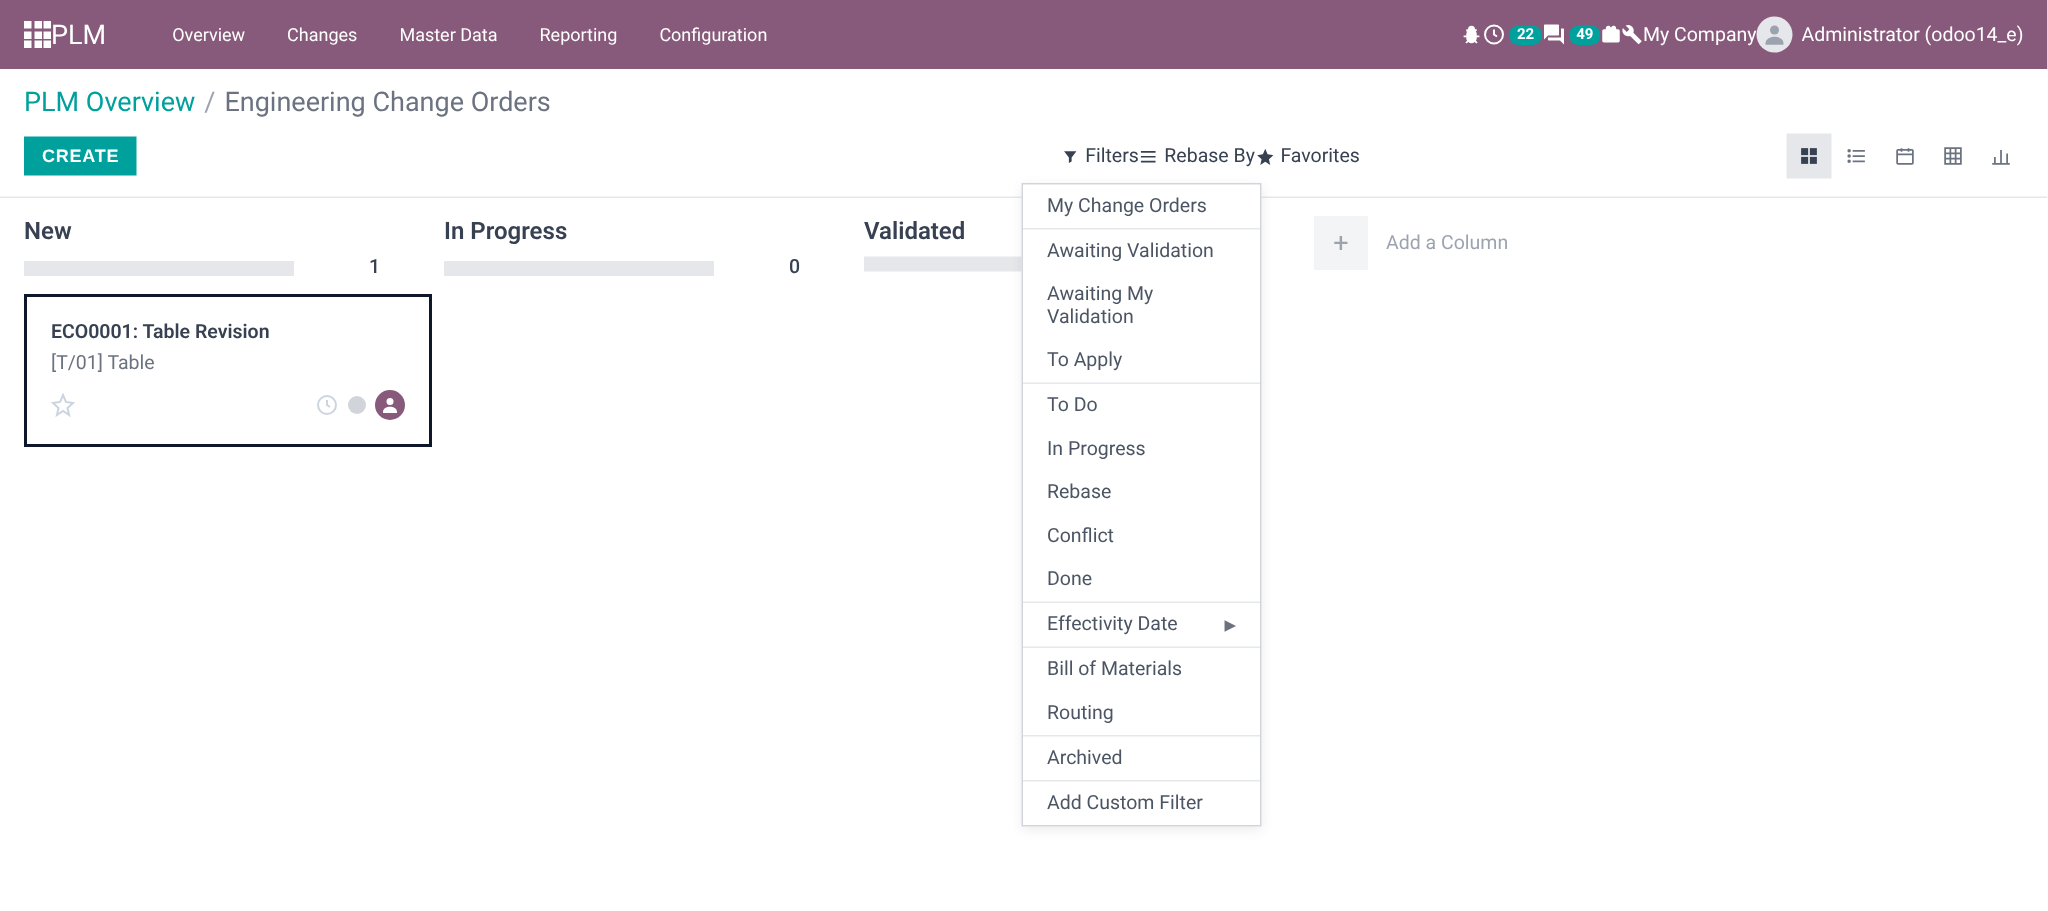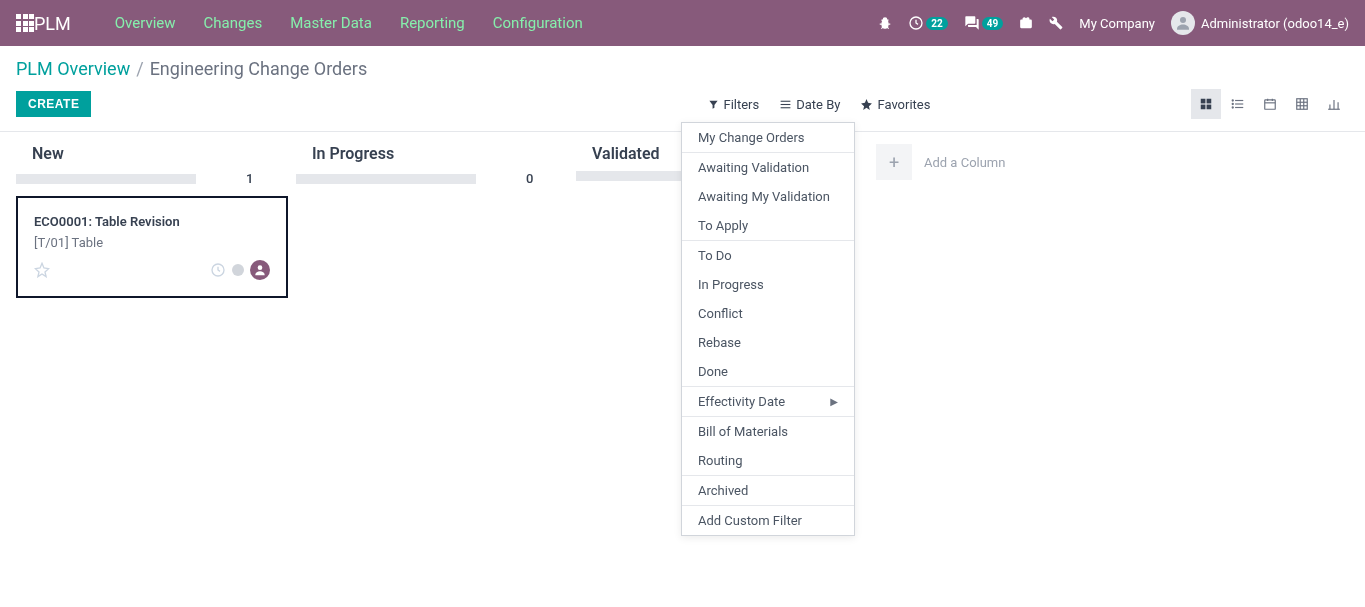--- a/index.html
+++ b/index.html
@@ -4,67 +4,67 @@
 <style>
 * { box-sizing: border-box; margin: 0; padding: 0; }
 body { font-family: -apple-system, BlinkMacSystemFont, "Segoe UI", Roboto, sans-serif; font-size: 13px; color: #374151; background: #fff; }
 
 
 .topnav { background: #875a7b; height: 46px; display: flex; align-items: center; padding: 0 16px; color: #fff; }
 .apps-icon { width: 18px; height: 18px; display: grid; grid-template-columns: repeat(3,5px); grid-template-rows: repeat(3,5px); gap: 1.5px; cursor: pointer; }
 .apps-icon span { background: #fff; }
 .brand { font-size: 18px; font-weight: 400; margin-right: 32px; }
 .nav-items { display: flex; gap: 4px; }
-.nav-item { padding: 8px 12px; color: #86efac; cursor: pointer; font-size: 15px; }
-.nav-right { margin-left: auto; display: flex; align-items: center; gap: 16px; }
+.nav-item { padding: 8px 12px; color: #ffffff; cursor: pointer; font-size: 12px; }
+.nav-right { margin-left: auto; display: flex; align-items: center; }
 .icon-btn { cursor: pointer; display: flex; align-items: center; color: #fff; position: relative; }
 .badge { background: #00a09d; color: #fff; font-size: 10px; font-weight: 700; padding: 1px 5px; border-radius: 8px; margin-left: 2px; }
 .user-area { display: flex; align-items: center; gap: 6px; cursor: pointer; }
 .avatar-circle { width: 24px; height: 24px; border-radius: 50%; background: #e5e7eb; display: flex; align-items: center; justify-content: center; }
 
 
 .control-panel { border-bottom: 1px solid #e5e7eb; }
 .cp-top { display: flex; padding: 12px 16px 4px 16px; align-items: flex-start; gap: 48px; }
 .breadcrumb { display: flex; align-items: center; gap: 6px; font-size: 18px; }
 .breadcrumb a { color: #00a09d; text-decoration: none; }
 .breadcrumb .sep { color: #9ca3af; font-size: 18px; }
 .breadcrumb .current { color: #6b7280; }
 .search-wrap { margin-left: auto; flex: 0 0 670px; position: relative; border-bottom: 1px solid #d1d5db; }
 .search-input { width: 100%; border: none; outline: none; padding: 6px 28px 6px 4px; font-size: 13px; color: #6b7280; }
 .search-icon { position: absolute; right: 4px; top: 4px; cursor: pointer; color: #6b7280; }
 .cp-bottom { display: flex; padding: 6px 16px 12px 16px; align-items: center; }
 .create-btn { background: #00a09d; color: #fff; border: none; padding: 6px 12px; font-size: 12px; font-weight: 600; letter-spacing: 0.5px; cursor: pointer; }
-.search-options { margin-left: auto; display: flex; gap: 20px; align-items: center; padding-right: 20px; }
+.search-options { margin-left: auto; display: flex; align-items: center; padding-right: 20px; }
 .search-opt { display: flex; align-items: center; gap: 4px; cursor: pointer; color: #374151; font-size: 13px; }
 .view-switcher { display: flex; gap: 2px; margin-left: 420px; }
 .view-btn { width: 30px; height: 30px; display: flex; align-items: center; justify-content: center; cursor: pointer; color: #6b7280; }
 .view-btn.active { background: #e5e7eb; color: #374151; }
 
 
 .kanban { display: flex; padding: 12px 16px; gap: 8px; align-items: flex-start; }
 .kanban-col { width: 272px; }
 .col-header { display: flex; align-items: center; gap: 8px; margin-bottom: 8px; }
-.col-title { font-size: 16px; font-weight: 600; color: #374151; flex: 1; margin-left: 16px; }
+.col-title { font-size: 16px; font-weight: 600; color: #374151; flex: 1; }
 .col-count { font-size: 13px; color: #374151; font-weight: 500; }
 .progress-bar { height: 10px; background: #e5e7eb; width: 180px; }
 .progress-row { display: flex; align-items: center; gap: 50px; margin-bottom: 10px; }
 .card { border: 2px solid #0f172a; padding: 16px; cursor: pointer; }
 .card-title { font-weight: 600; margin-bottom: 6px; font-size: 13px; }
 .card-sub { color: #6b7280; font-size: 13px; margin-bottom: 10px; }
 .card-foot { display: flex; align-items: center; gap: 6px; }
 .card-foot .right { margin-left: auto; display: flex; gap: 6px; align-items: center; }
 .star-outline { color: #cbd5e1; cursor: pointer; }
 .mini-avatar { width: 20px; height: 20px; border-radius: 50%; background: #875a7b; display: flex; align-items: center; justify-content: center; }
 .gray-dot { width: 12px; height: 12px; border-radius: 50%; background: #d1d5db; }
 .clock-icon { color: #cbd5e1; }
 .add-col { display: flex; align-items: center; gap: 12px; color: #9ca3af; }
 .add-col-btn { width: 36px; height: 36px; background: #f3f4f6; display: flex; align-items: center; justify-content: center; cursor: pointer; font-size: 18px; color: #9ca3af; }
 
 
-.dropdown { position: absolute; top: 122px; left: 681px; background: #fff; border: 1px solid #d1d5db; width: 174px; box-shadow: 0 2px 8px rgba(0,0,0,0.08); z-index: 100; }
+.dropdown { position: absolute; top: 122px; left: 681px; background: #fff; border: 1px solid #d1d5db; width: 160px; box-shadow: 0 2px 8px rgba(0,0,0,0.08); z-index: 100; }
 .dropdown-item { padding: 7px 16px; cursor: pointer; font-size: 13px; color: #4b5563; display: flex; align-items: center; }
 .dropdown-sep { height: 1px; background: #e5e7eb; margin: 0; }
 .dropdown-item .chev { margin-left: auto; font-size: 10px; color: #6b7280; }
 
 svg { display: block; }
 </style>
 </head>
 <body>
 
 <div class="topnav">
@@ -145,21 +145,21 @@
             <path d="M3 4h18l-7 9v6l-4 2v-8z"></path>
           </svg>
         <span>Filters</span>
       </div>
       <div class="search-opt">
         <svg width="13" height="13" viewBox="0 0 24 24" fill="none" stroke="currentColor" stroke-width="2">
             <line x1="3" y1="6" x2="21" y2="6"></line>
             <line x1="3" y1="12" x2="21" y2="12"></line>
             <line x1="3" y1="18" x2="21" y2="18"></line>
           </svg>
-        <span>Date By</span>
+        <span>Rebase By</span>
       </div>
       <div class="search-opt">
         <svg width="13" height="13" viewBox="0 0 24 24" fill="currentColor">
             <path d="M12 2l2.9 6.9L22 10l-5.5 5 1.6 7L12 18l-6.1 4 1.6-7L2 10l7.1-1.1z"></path>
           </svg>
         <span>Favorites</span>
       </div>
     </div>
     <div class="view-switcher" style="margin-left:auto;">
       <div class="view-btn active">
@@ -274,22 +274,22 @@
 
 <div class="dropdown">
   <div class="dropdown-item">My Change Orders</div>
   <div class="dropdown-sep"></div>
   <div class="dropdown-item">Awaiting Validation</div>
   <div class="dropdown-item">Awaiting My Validation</div>
   <div class="dropdown-item">To Apply</div>
   <div class="dropdown-sep"></div>
   <div class="dropdown-item">To Do</div>
   <div class="dropdown-item">In Progress</div>
+  <div class="dropdown-item">Rebase</div>
   <div class="dropdown-item">Conflict</div>
-  <div class="dropdown-item">Rebase</div>
   <div class="dropdown-item">Done</div>
   <div class="dropdown-sep"></div>
   <div class="dropdown-item">
     <span>Effectivity Date</span>
     <span class="chev">▶</span>
   </div>
   <div class="dropdown-sep"></div>
   <div class="dropdown-item">Bill of Materials</div>
   <div class="dropdown-item">Routing</div>
   <div class="dropdown-sep"></div>

